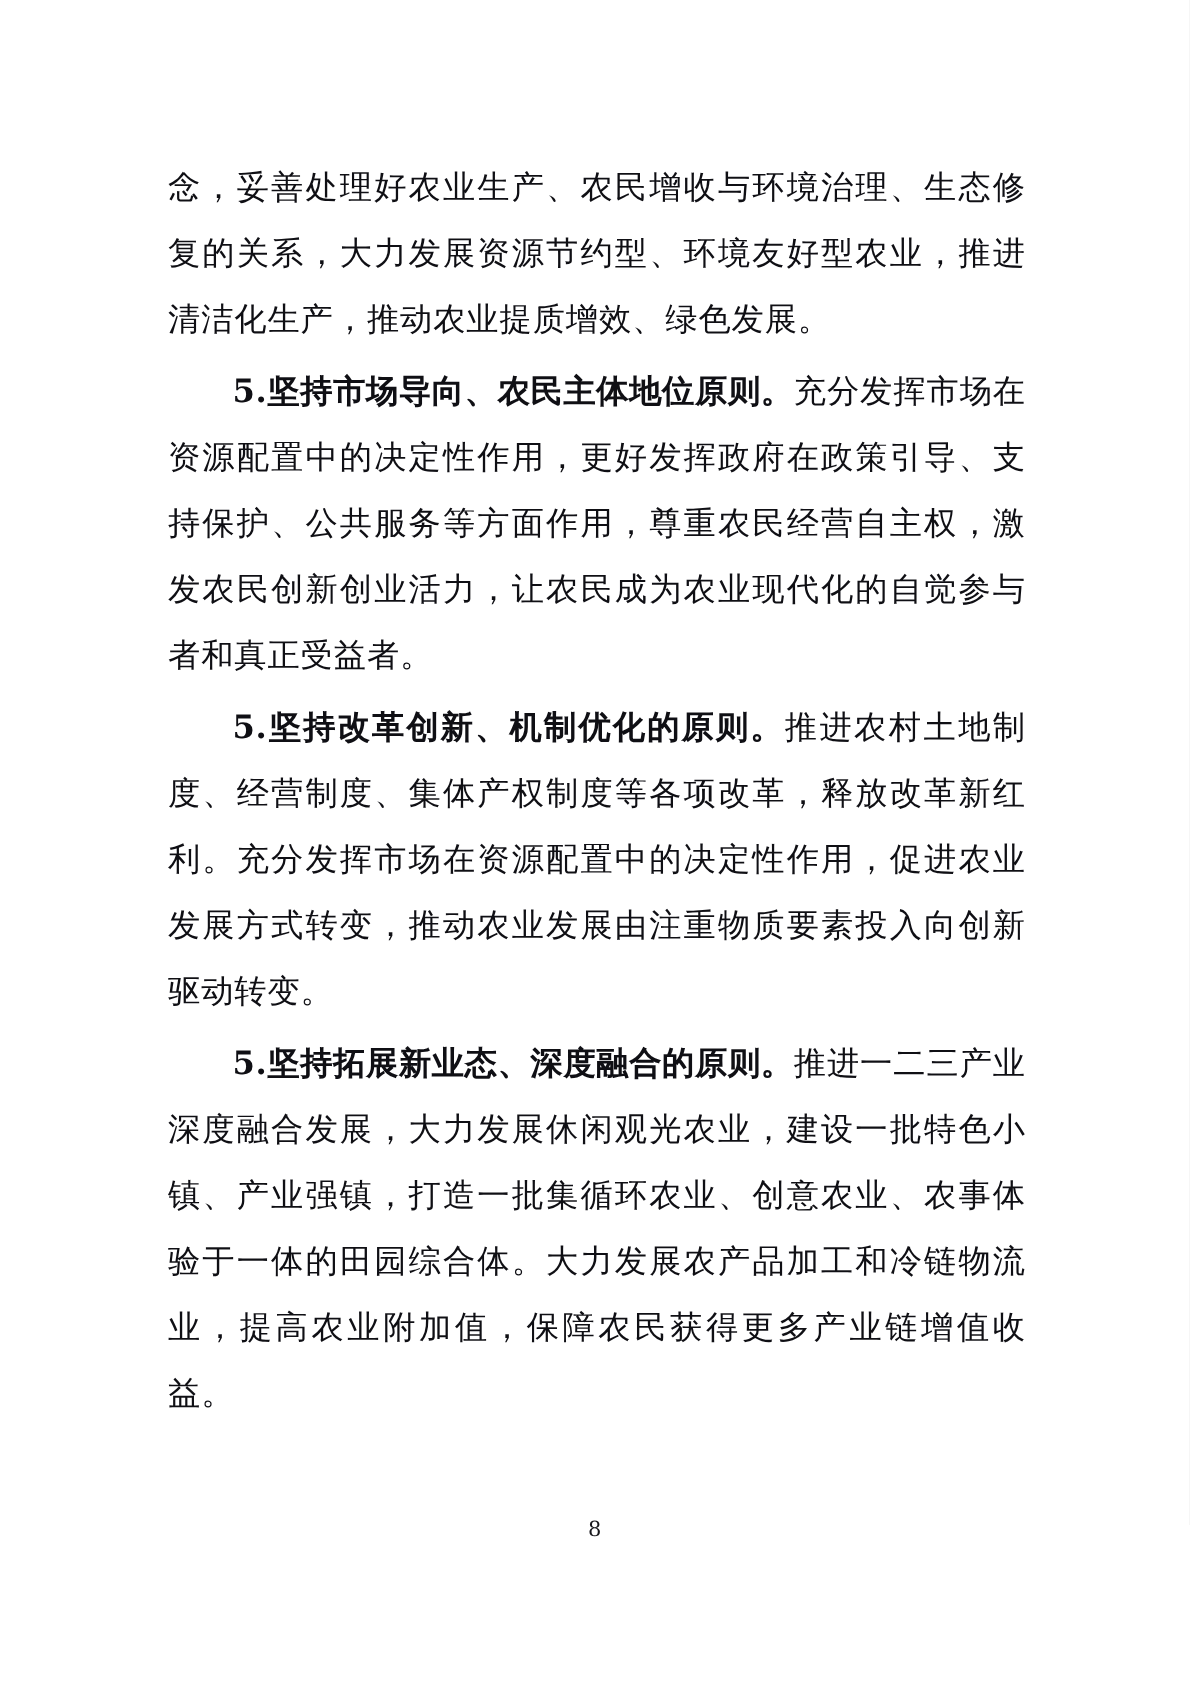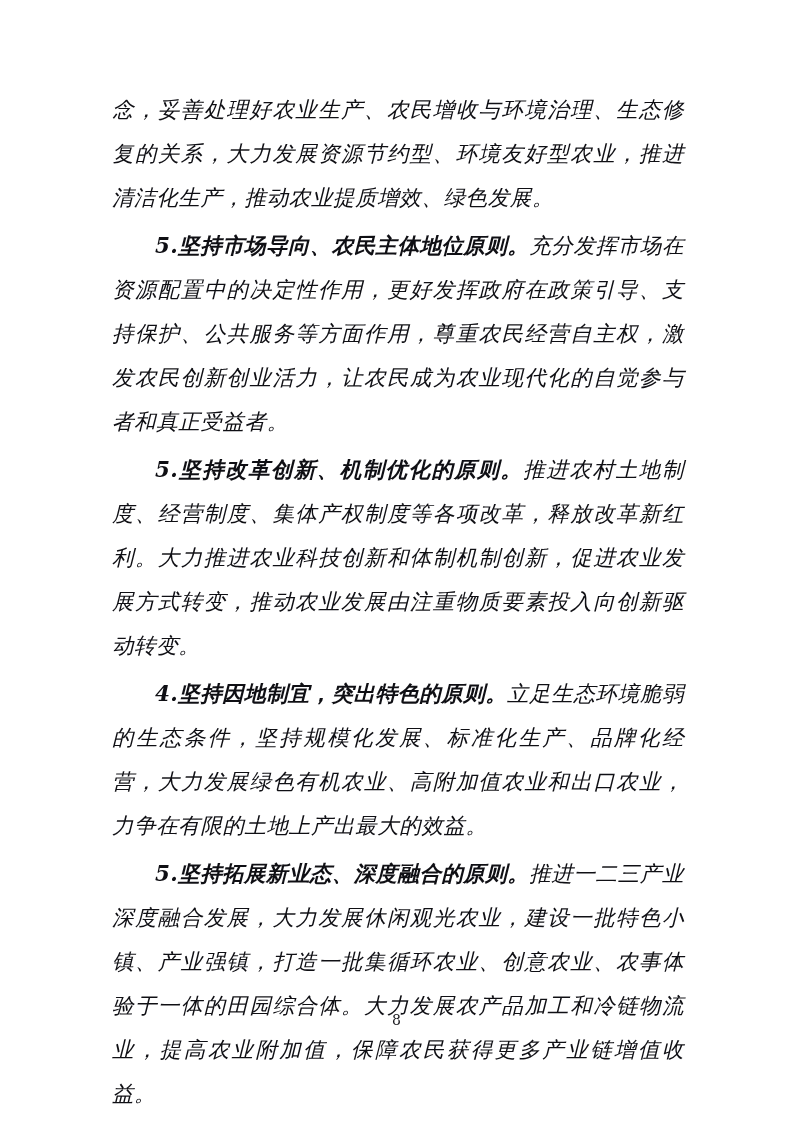--- a/index.html
+++ b/index.html
@@ -15,23 +15,22 @@
     width: 793px;
     height: 1122px;
     margin: 0 auto;
     background: #ffffff;
     box-sizing: border-box;
     overflow: hidden;
   }
   .content {
     position: absolute;
     left: 112px;
-    top: 88px;
+    top: 104px;
     width: 572px;
-    font-style: italic;
   }
   .para {
     margin: 0 0 4px 0;
     font-size: 21.5px;
     line-height: 44px;
     color: #0f0f14;
     text-align: justify;
     text-justify: inter-ideograph;
     letter-spacing: 0.6px;
   }
@@ -61,26 +60,23 @@
 
     <p class="para">
       <span>念，妥善处理好农业生产、农民增收与环境治理、生态修复的关系，大力发展资源节约型、环境友好型农业，推进清洁化生产，推动农业提质增效、绿色发展。</span>
     </p>
 
     <p class="para indent">
       <span class="lead">5.坚持市场导向、农民主体地位原则。</span><span>充分发挥市场在资源配置中的决定性作用，更好发挥政府在政策引导、支持保护、公共服务等方面作用，尊重农民经营自主权，激发农民创新创业活力，让农民成为农业现代化的自觉参与者和真正受益者。</span>
     </p>
 
     <p class="para indent">
-      <span class="lead">5.坚持改革创新、机制优化的原则。</span><span>推进农村土地制度、经营制度、集体产权制度等各项改革，释放改革新红利。大力推进农业科技创新和体制机制创新，促进农业发展方式转变，推动农业发展由注重物质要素投入向创新驱动转变。</span>
+      <span class="lead">5.坚持改革创新、机制优化的原则。</span><span>推进农村土地制度、经营制度、集体产权制度等各项改革，释放改革新红利。充分发挥市场在资源配置中的决定性作用，促进农业发展方式转变，推动农业发展由注重物质要素投入向创新驱动转变。</span>
     </p>
 
-    <p class="para indent">
-      <span class="lead">4.坚持因地制宜，突出特色的原则。</span><span>立足生态环境脆弱的生态条件，坚持规模化发展、标准化生产、品牌化经营，大力发展绿色有机农业、高附加值农业和出口农业，力争在有限的土地上产出最大的效益。</span>
-    </p>
 
     <p class="para indent">
       <span class="lead">5.坚持拓展新业态、深度融合的原则。</span><span>推进一二三产业深度融合发展，大力发展休闲观光农业，建设一批特色小镇、产业强镇，打造一批集循环农业、创意农业、农事体验于一体的田园综合体。大力发展农产品加工和冷链物流业，提高农业附加值，保障农民获得更多产业链增值收益。</span>
     </p>
 
   </div>
 
   <div class="page-number">8</div>
 </div>
 

